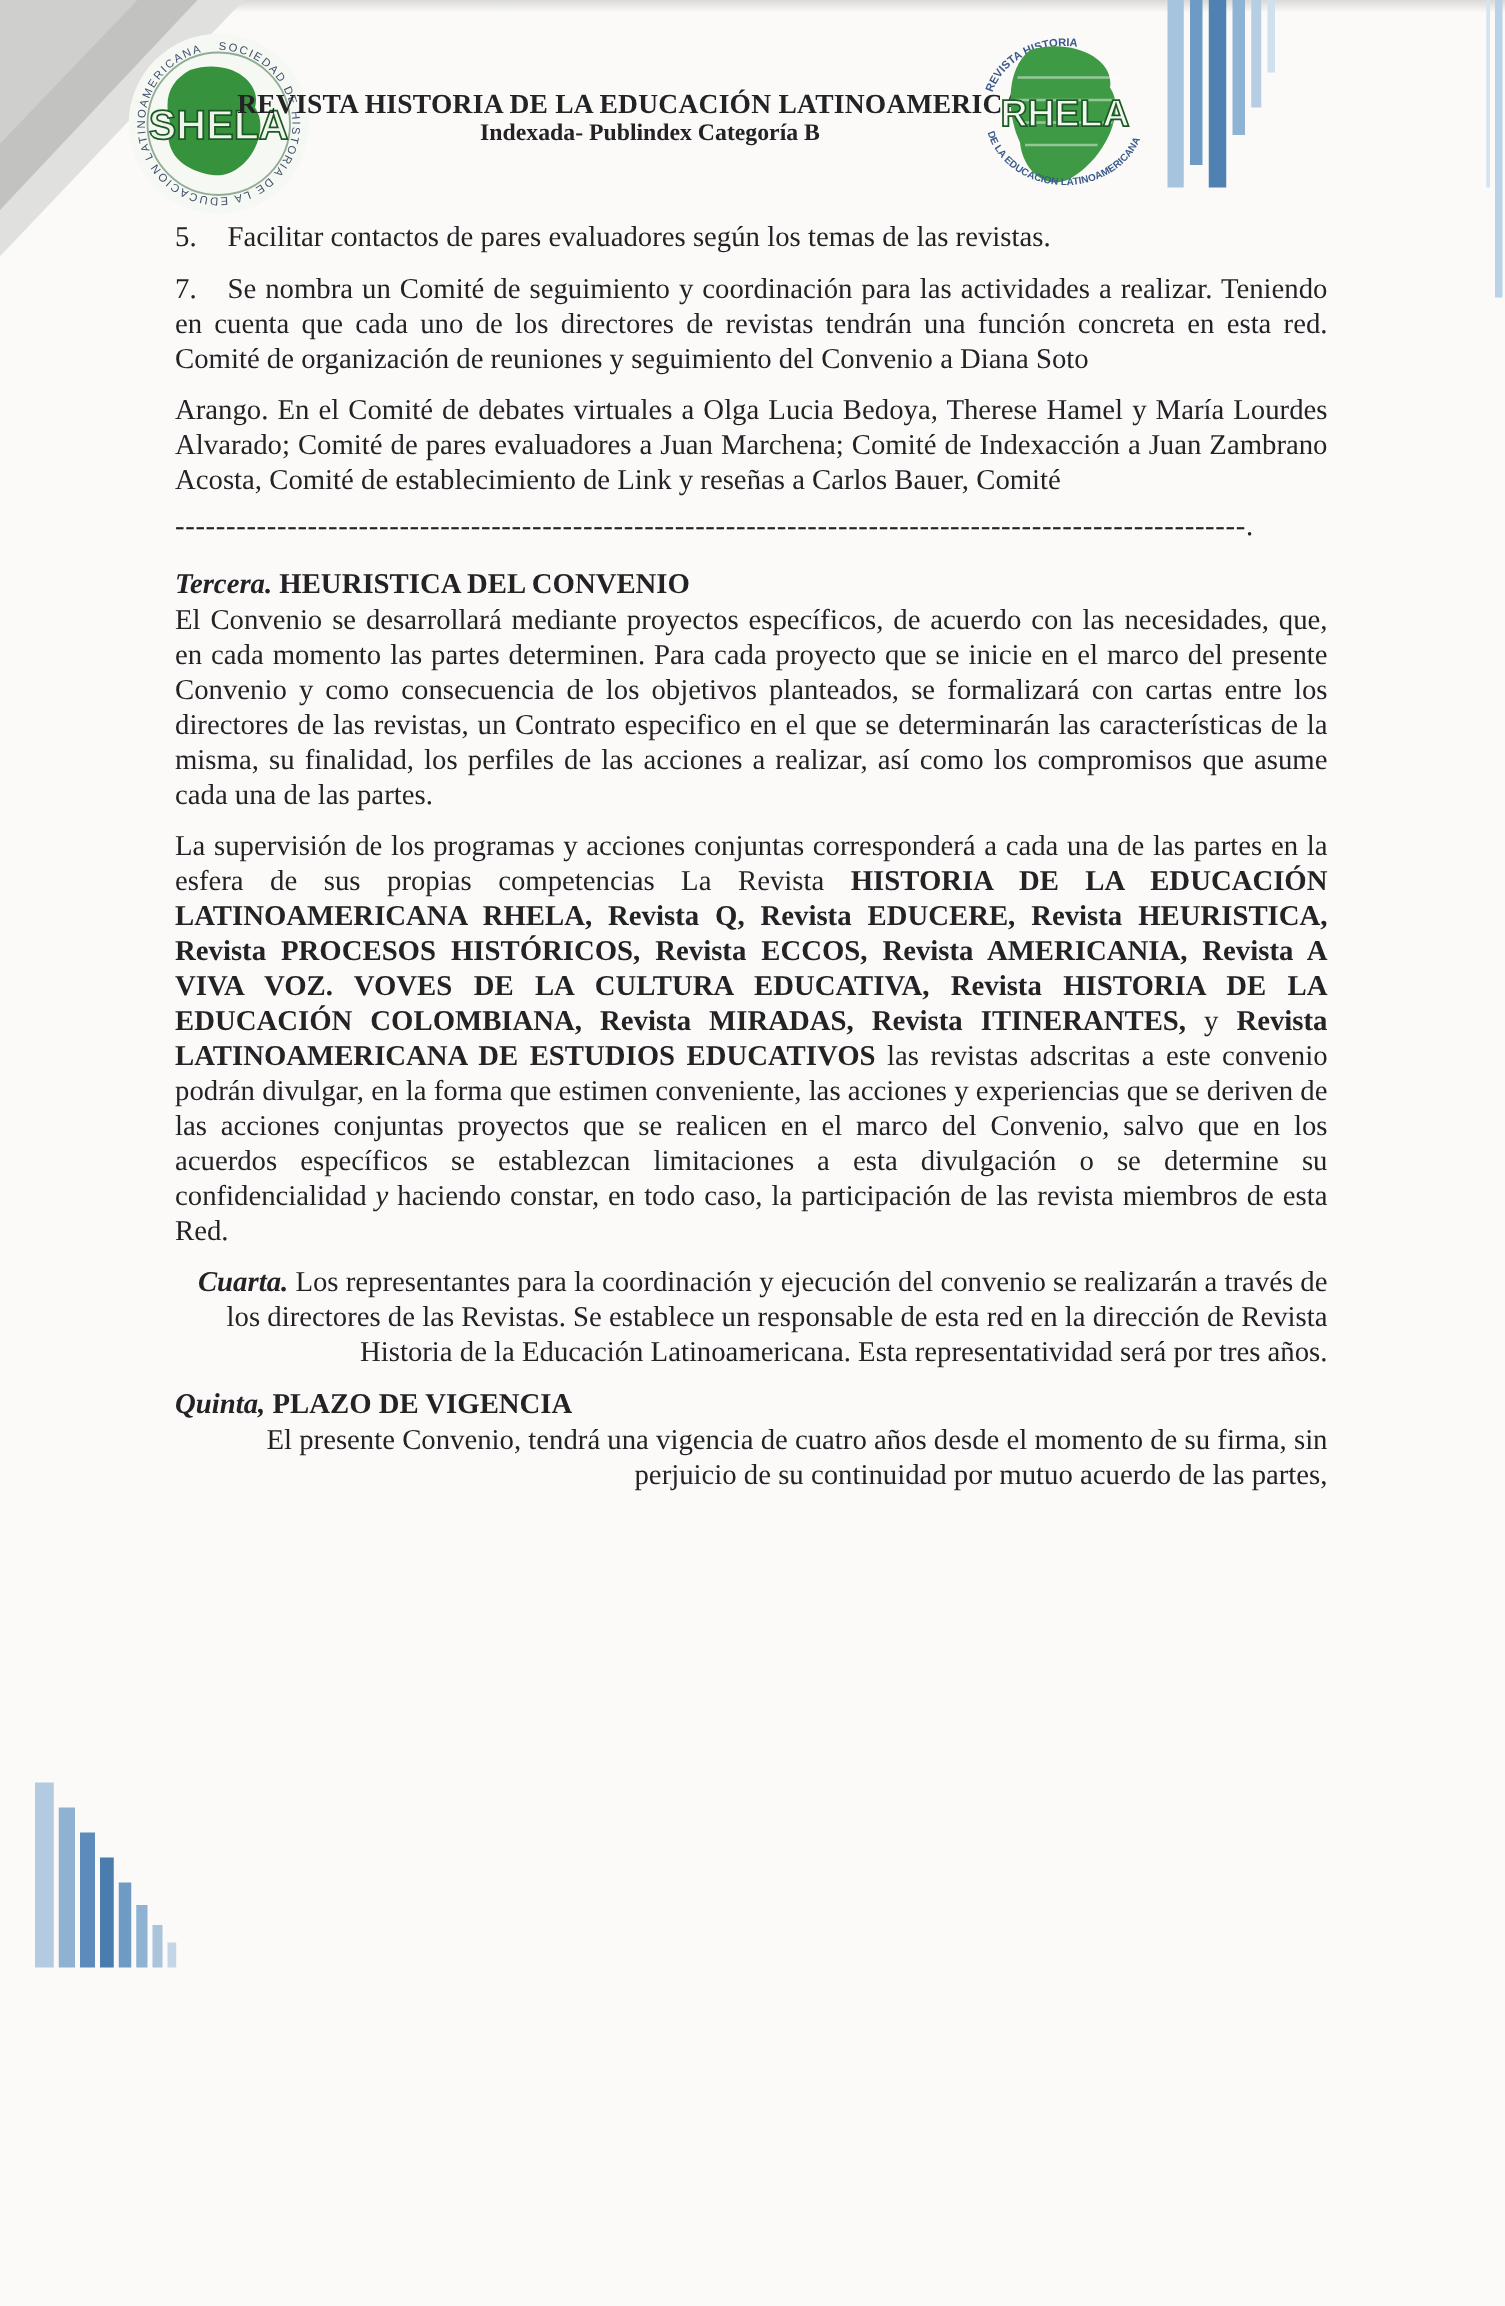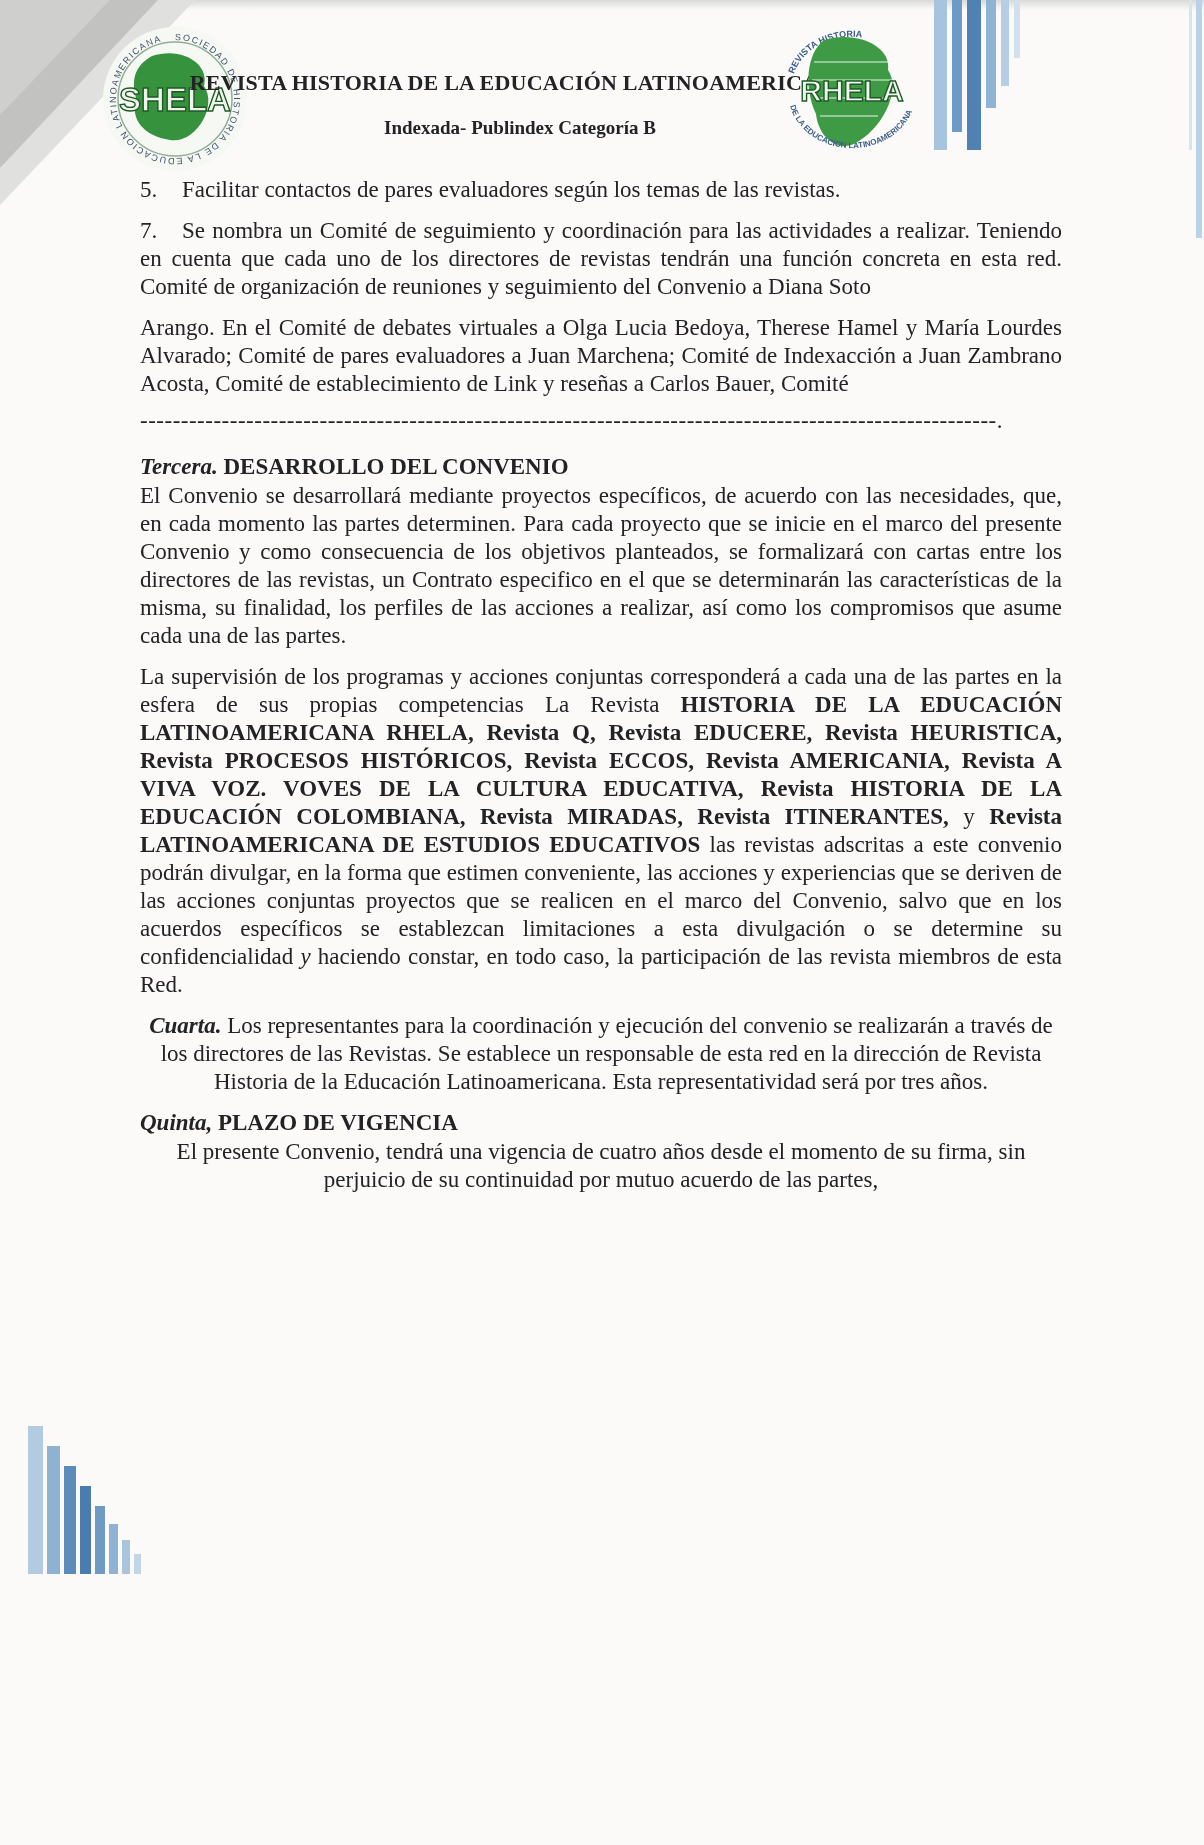--- a/index.html
+++ b/index.html
@@ -11,21 +11,21 @@
   }
   .scan-top{position:absolute;top:0;left:0;right:0;height:10px;
     background:linear-gradient(#d9d9d7,rgba(217,217,215,0));pointer-events:none;}
   .fold{position:absolute;top:0;left:0;}
   
   .header{position:absolute;top:0;left:0;right:0;height:185px;}
   .logo-shela{position:absolute;left:100px;top:24px;}
   .logo-rhela{position:absolute;left:778px;top:22px;}
   .title-wrap{position:absolute;left:150px;width:740px;top:70px;text-align:center;}
   .title{font-weight:bold;font-size:22px;letter-spacing:.2px;}
-  .subtitle{font-weight:bold;font-size:19px;margin-top:21px;}
+  .subtitle{font-weight:bold;font-size:19px;margin-top:0;}
   
   .stripes-tr{position:absolute;left:934px;top:0;display:flex;gap:5px;align-items:flex-start;}
   .stripes-tr div{width:11px;}
   .stripes-tr div:nth-child(1){height:150px;width:13px;background:#a6c4dd;}
   .stripes-tr div:nth-child(2){height:132px;width:10px;background:#6e9bc5;}
   .stripes-tr div:nth-child(3){height:150px;width:14px;background:#4f82b3;}
   .stripes-tr div:nth-child(4){height:108px;width:10px;background:#8fb4d3;}
   .stripes-tr div:nth-child(5){height:86px;width:8px;background:#b6cee3;}
   .stripes-tr div:nth-child(6){height:58px;width:6px;background:#d0e0ee;}
   .edge-a{position:absolute;right:2px;top:0;width:6px;height:238px;background:#b9d2e8;}
@@ -35,21 +35,21 @@
   .stripes-bl div:nth-child(2){height:128px;width:13px;background:#8fb2d2;}
   .stripes-bl div:nth-child(3){height:108px;width:12px;background:#5d8cba;}
   .stripes-bl div:nth-child(4){height:88px;width:11px;background:#4a7cae;}
   .stripes-bl div:nth-child(5){height:68px;width:10px;background:#6f9ac4;}
   .stripes-bl div:nth-child(6){height:50px;width:9px;background:#8fb2d2;}
   .stripes-bl div:nth-child(7){height:34px;width:8px;background:#a9c4db;}
   .stripes-bl div:nth-child(8){height:20px;width:7px;background:#c2d6e7;}
   
   .doc-body{position:absolute;left:140px;width:922px;top:176px;font-size:23px;line-height:28px;}
   .block{margin:0 0 13px 0;text-align:justify;}
-  .block.left{text-align:center;}
+  .block.left{text-align:right;}
   .block.heading{margin-bottom:1px;}
   .block.rule{white-space:nowrap;overflow:hidden;margin:-4px 0 18px 0;letter-spacing:.5px;}
   .num{display:inline-block;min-width:42px;}
   .b{font-weight:bold;}
   .bi{font-weight:bold;font-style:italic;margin-top:24px;}
   .i{font-style:italic;}
 </style>
 </head>
 <body>
 
@@ -124,19 +124,19 @@
     </text>
   </svg>
 
 </div>
 
 <div class="doc-body">
     <p class="block item"><span class="num">5.</span><span>Facilitar contactos de pares evaluadores según los temas de las revistas.</span></p>
     <p class="block item"><span class="num">7.</span><span>Se nombra un Comité de seguimiento y coordinación para las actividades a realizar. Teniendo en cuenta que cada uno de los directores de revistas tendrán una función concreta en esta red. Comité de organización de reuniones y seguimiento del Convenio a Diana Soto</span></p>
     <p class="block para"><span>Arango. En el Comité de debates virtuales a Olga Lucia Bedoya, Therese Hamel y María Lourdes Alvarado; Comité de pares evaluadores a Juan Marchena; Comité de Indexacción a Juan Zambrano Acosta, Comité de establecimiento de Link y reseñas a Carlos Bauer, Comité</span></p>
     <p class="block rule"><span>---------------------------------------------------------------------------------------------------------.</span></p>
-    <p class="block heading"><span class="bi">Tercera.</span><span class="b"> DESARROLLO DEL CONVENIO</span></p>
+    <p class="block heading"><span class="bi">Tercera.</span><span class="b"> HEURISTICA DEL CONVENIO</span></p>
     <p class="block para"><span>El Convenio se desarrollará mediante proyectos específicos, de acuerdo con las necesidades, que, en cada momento las partes determinen. Para cada proyecto que se inicie en el marco del presente Convenio y como consecuencia de los objetivos planteados, se formalizará con cartas entre los directores de las revistas, un Contrato especifico en el que se determinarán las características de la misma, su finalidad, los perfiles de las acciones a realizar, así como los compromisos que asume cada una de las partes.</span></p>
     <p class="block para"><span>La supervisión de los programas y acciones conjuntas corresponderá a cada una de las partes en la esfera de sus propias competencias La Revista </span><span class="b">HISTORIA DE LA EDUCACIÓN LATINOAMERICANA RHELA, Revista Q, Revista EDUCERE, Revista HEURISTICA, Revista PROCESOS HISTÓRICOS, Revista ECCOS, Revista AMERICANIA, Revista A VIVA VOZ. VOVES DE LA CULTURA EDUCATIVA, Revista HISTORIA DE LA EDUCACIÓN COLOMBIANA, Revista MIRADAS, Revista ITINERANTES,</span><span> y </span><span class="b">Revista LATINOAMERICANA DE ESTUDIOS EDUCATIVOS</span><span> las revistas adscritas a este convenio podrán divulgar, en la forma que estimen conveniente, las acciones y experiencias que se deriven de las acciones conjuntas proyectos que se realicen en el marco del Convenio, salvo que en los acuerdos específicos se establezcan limitaciones a esta divulgación o se determine su confidencialidad </span><span class="i">y</span><span> haciendo constar, en todo caso, la participación de las revista miembros de esta Red.</span></p>
     <p class="block para left"><span class="bi">Cuarta.</span><span> Los representantes para la coordinación y ejecución del convenio se realizarán a través de los directores de las Revistas. Se establece un responsable de esta red en la dirección de Revista Historia de la Educación Latinoamericana. Esta representatividad será por tres años.</span></p>
     <p class="block heading"><span class="bi">Quinta,</span><span class="b"> PLAZO DE VIGENCIA</span></p>
     <p class="block para left"><span>El presente Convenio, tendrá una vigencia de cuatro años desde el momento de su firma, sin perjuicio de su continuidad por mutuo acuerdo de las partes,</span></p>
   </div>
 
 </body></html>

